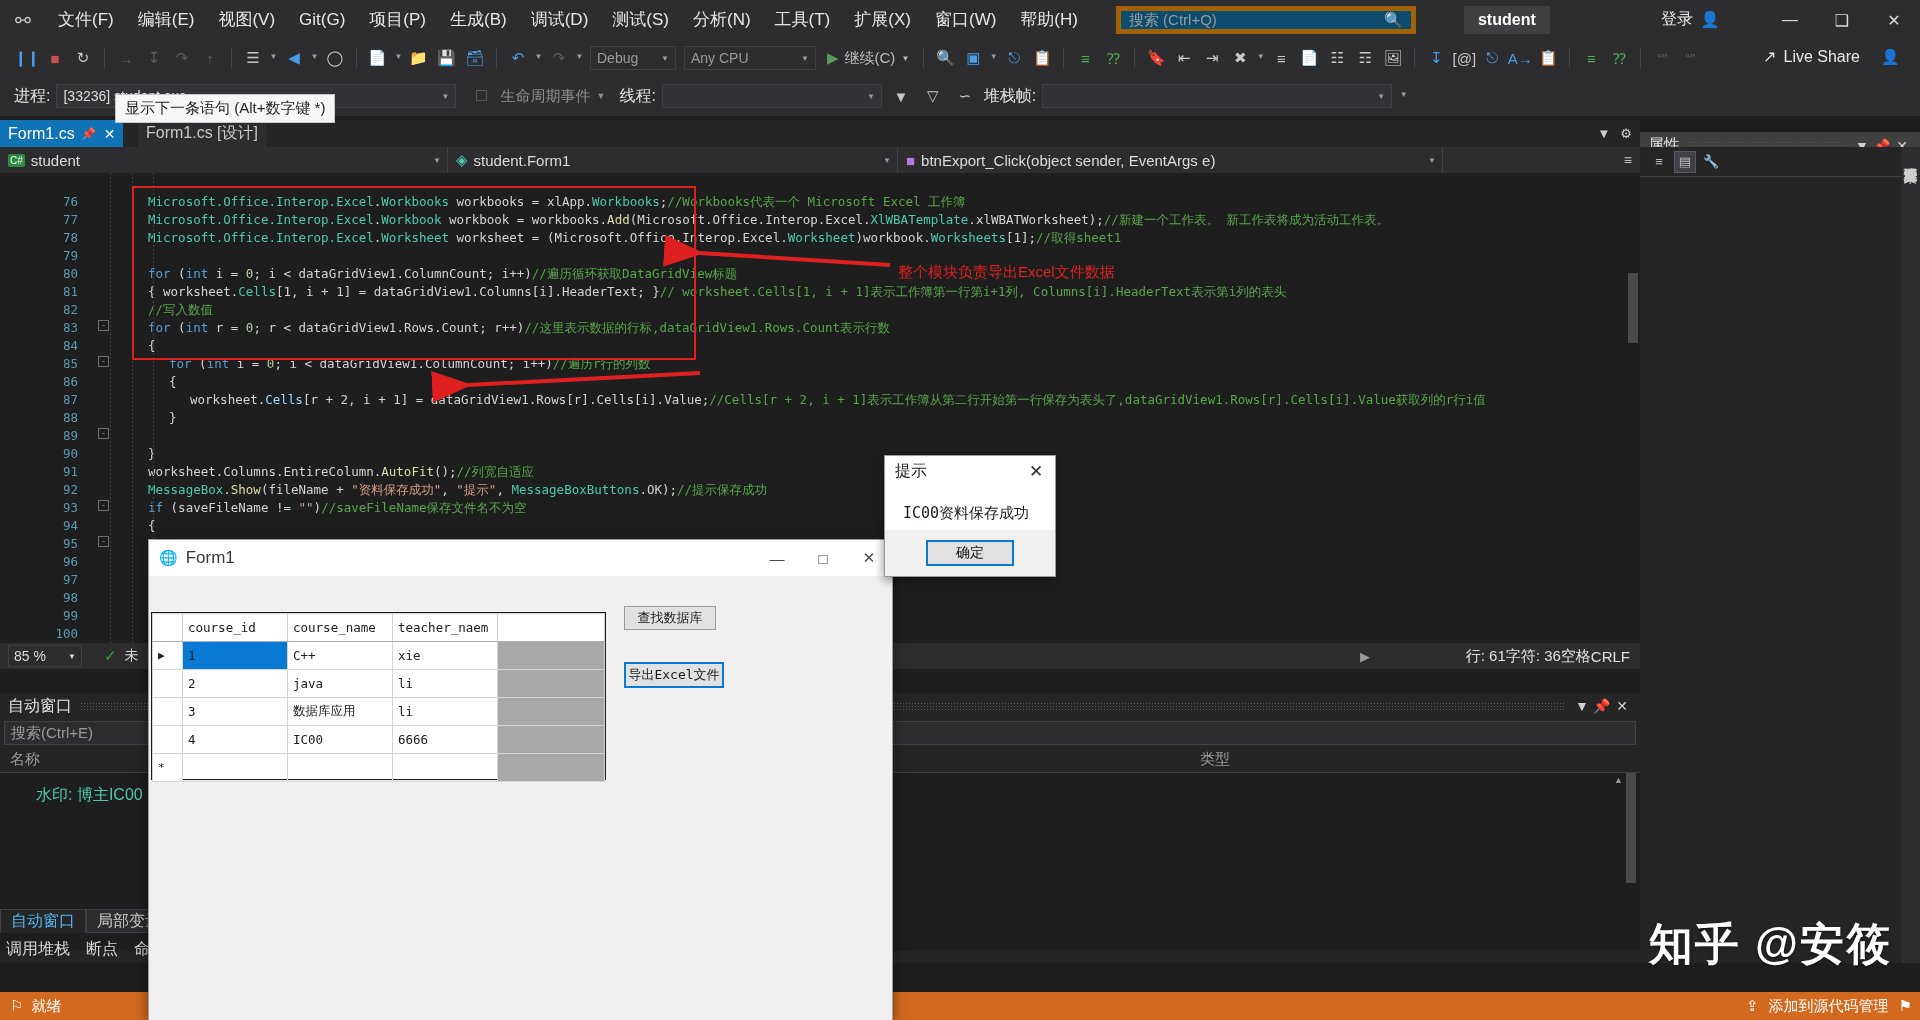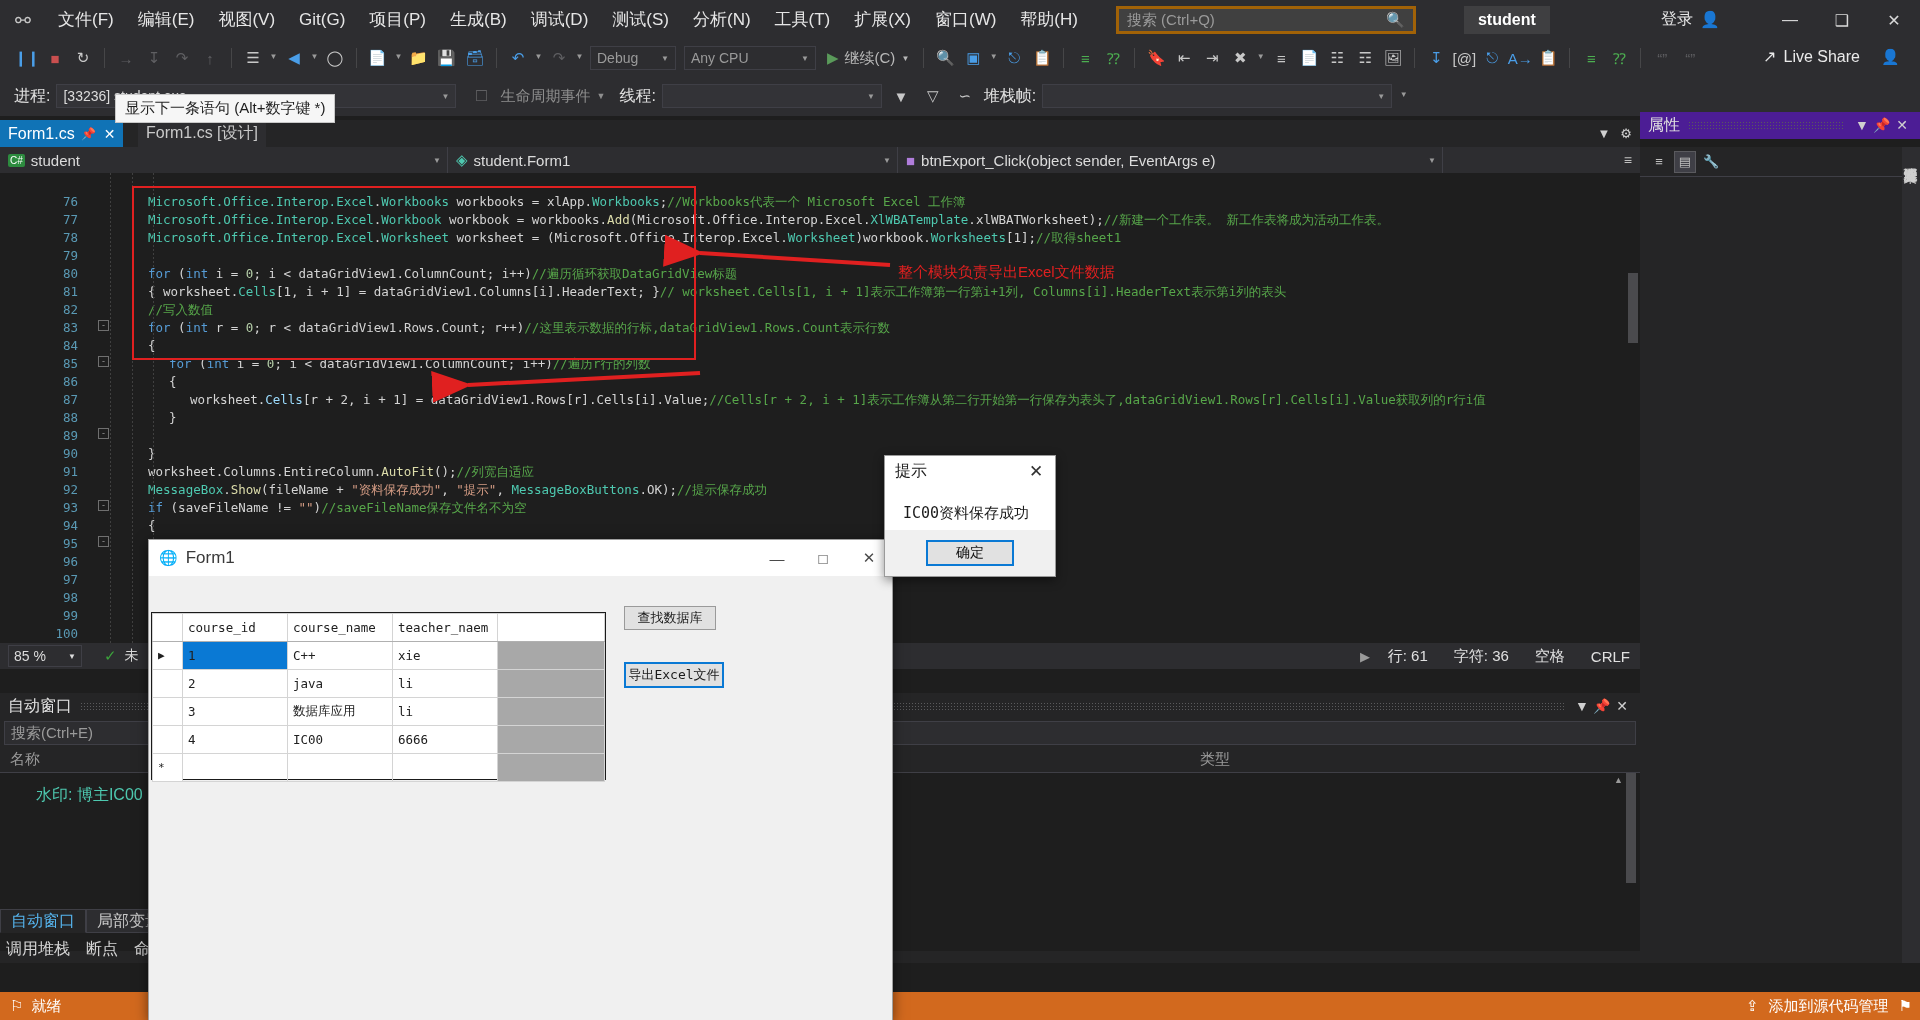--- a/index.html
+++ b/index.html
@@ -19,22 +19,22 @@
   }
   .vs-logo {
     width: 46px; height: 40px; display: flex; align-items: center; justify-content: center;
     color: #c5c5c5; font-size: 19px;
   }
   .menu-item {
     padding: 4px 12px; color: #e6e6e6; font-size: 17px; line-height: 22px;
     white-space: nowrap; cursor: default;
   }
   .search-box {
-    margin-left: 26px; width: 300px; height: 28px; background: #404040;
-    border: 3px solid #a16207; display: flex; align-items: center;
+    margin-left: 26px; width: 300px; height: 28px; background: #0c4a6e;
+    border: 5px solid #a16207; display: flex; align-items: center;
     padding: 0 8px; color: #9a9a9a; font-size: 15px; position: relative;
   }
   .search-box .ph { flex: 1; }
   .search-icon { font-size: 15px; color: #d0d0d0; }
   .user-chip {
     margin-left: 48px; background: #3f3f41; color: #ffffff; font-size: 16px;
     font-weight: bold; padding: 5px 14px;
   }
   .signin {
     position: absolute; right: 200px; top: 9px; color: #e8e8e8; font-size: 16px;
@@ -100,23 +100,23 @@
   .tab {
     position: absolute; top: 0; height: 27px; display: flex; align-items: center;
     padding: 0 8px; font-size: 16px; gap: 7px;
   }
   .tab.active { background: #1073b6; color: #ffffff; left: 0; }
   .tab.inactive { background: #2d2d30; color: #c9c9c9; left: 138px; }
   .tab .pin { font-size: 12px; }
   .tab .x { font-size: 14px; }
 
   .rightpanel-head {
-    position: absolute; left: 1640px; top: 112px; width: 280px; height: 27px;
-    background: #4c1d95; display: flex; align-items: center; padding: 0 8px;
-    color: #e0e0e0; font-size: 16px; font-family: Liberation Serif, serif;
+    position: absolute; left: 1640px; top: 132px; width: 280px; height: 27px;
+    background: #404040; display: flex; align-items: center; padding: 0 8px;
+    color: #e0e0e0; font-size: 16px;
   }
   .dotted-fill { flex: 1; height: 9px; margin: 0 8px;
       background-image: radial-gradient(#5a5a5c 0.8px, transparent 0.9px);
       background-size: 3px 3px; }
   .panel-btn { width: 20px; text-align: center; color: #d0d0d0; font-size: 14px; }
 
   .tabrow-right {
     position: absolute; left: 1560px; top: 120px; width: 80px; height: 27px;
     display: flex; align-items: center; justify-content: flex-end; gap: 10px;
     padding-right: 8px; color: #d0d0d0; font-size: 13px;
@@ -180,21 +180,21 @@
     position: absolute; left: 0; top: 643px; width: 1640px; height: 26px;
     background: #2d2d30; display: flex; align-items: center; padding-left: 8px;
     color: #dcdcdc; font-size: 14px; gap: 8px;
   }
   .zoom-combo {
     width: 74px; height: 22px; background: #2d2d30; border: 1px solid #3f3f46;
     display: flex; align-items: center; justify-content: space-between;
     padding: 0 5px; font-size: 14px;
   }
   .est-right {
-    position: absolute; right: 10px; display: flex; align-items: center; gap: 26px;
+    position: absolute; right: 10px; display: flex; align-items: center; 
     font-size: 15px; color: #e0e0e0;
   }
 
   
   .autos-panel {
     position: absolute; left: 0; top: 693px; width: 1640px; height: 270px;
     background: #252526;
   }
   .panel-title {
     height: 26px; display: flex; align-items: center; padding: 0 8px;
@@ -710,20 +710,21 @@
       <div class="msgbox-close">✕</div>
     </div>
     <div class="msgbox-text">IC00资料保存成功</div>
     <div class="msgbox-footer">
       <div class="msgbox-ok">
         <span>确定</span>
       </div>
     </div>
   </div>
 
+  <div class="zhihu-wm">知乎 @安筱</div>
 
   <div class="statusbar">
     <span style="margin-right:8px">⚐</span>
     <span>就绪</span>
     <div class="sb-right">
       <span>⇪</span>
       <span>添加到源代码管理</span>
       <span>⚑</span>
     </div>
   </div>

